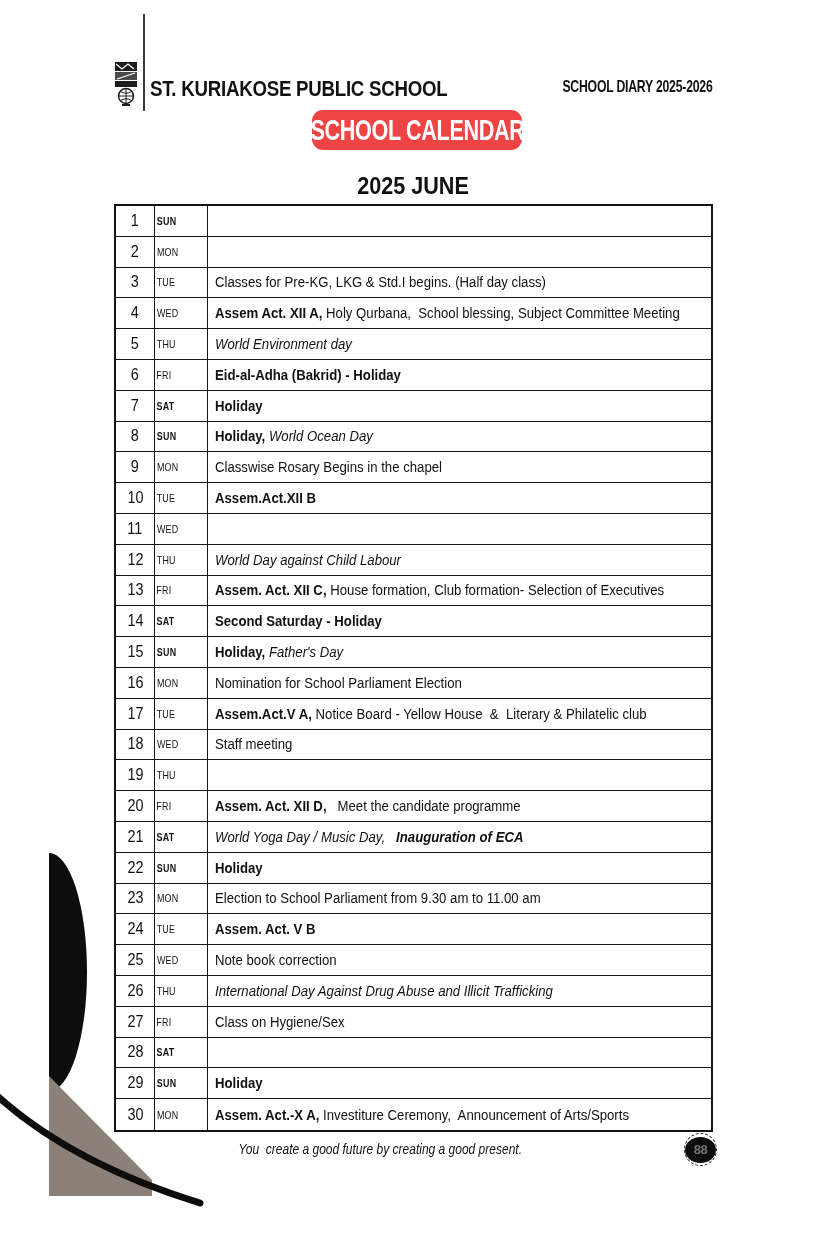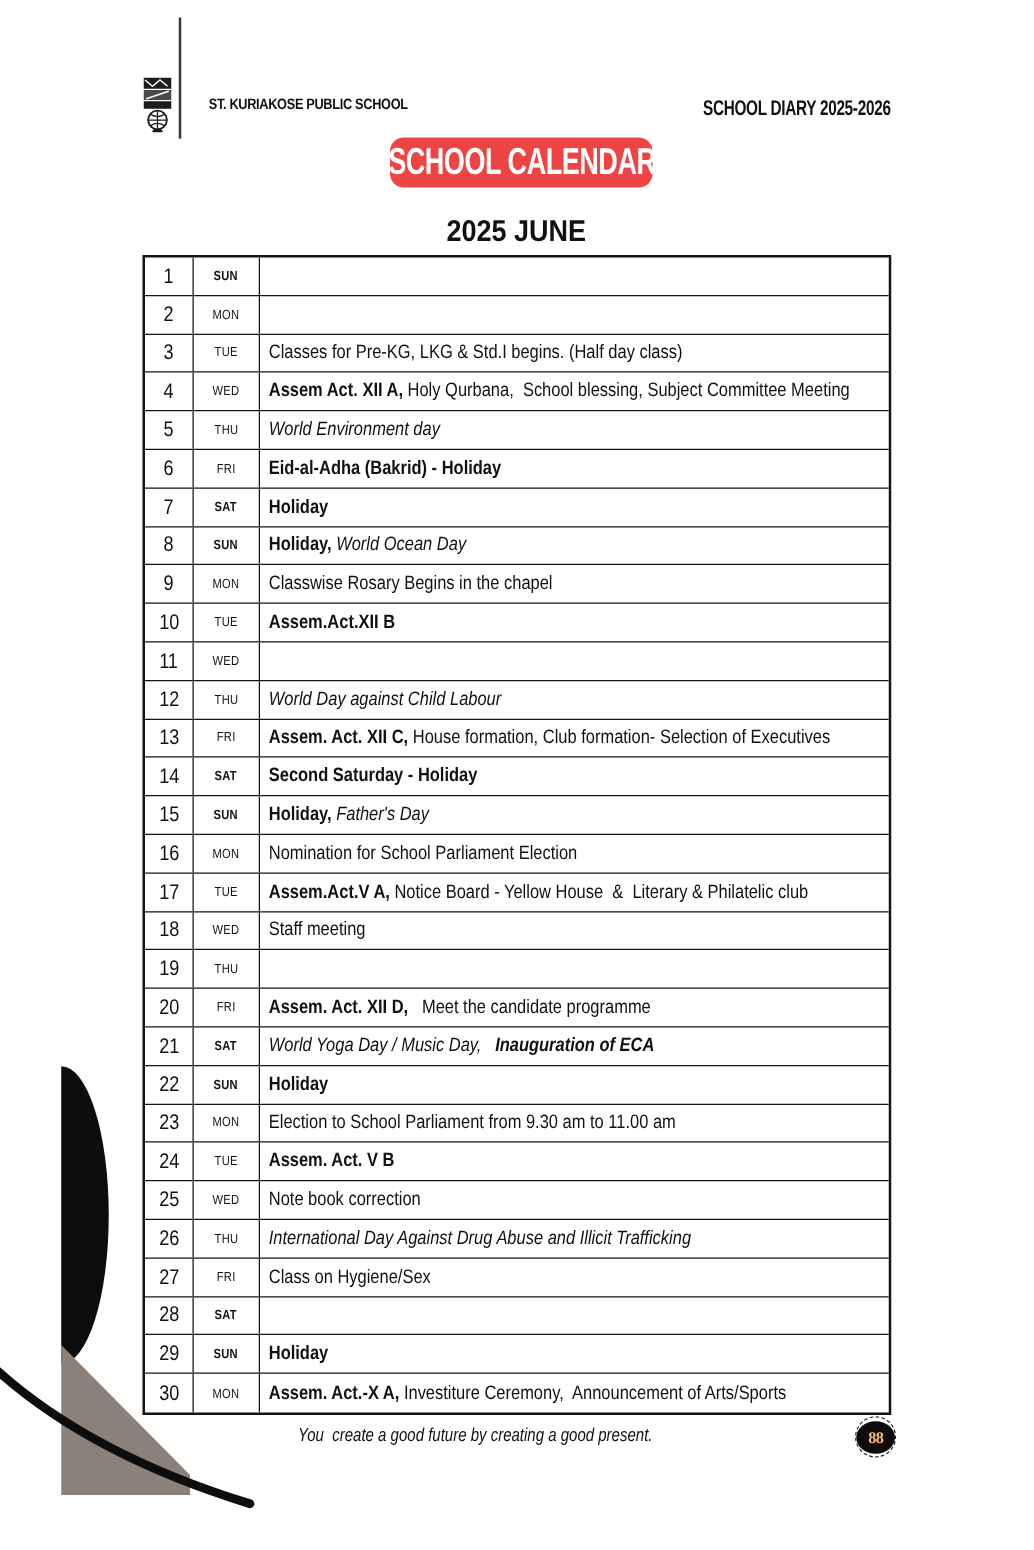--- a/index.html
+++ b/index.html
@@ -10,54 +10,54 @@
   .cond{display:inline-block;transform:scaleX(.85);transform-origin:0 50%;white-space:pre;}
   .cond-c{display:inline-block;transform:scaleX(.85);transform-origin:50% 50%;white-space:pre;}
   .cond-r{display:inline-block;transform:scaleX(.72);transform-origin:100% 50%;white-space:pre;}
 
   
   #bg-shapes{position:absolute;left:0;top:0;z-index:0;}
 
   
   .hdr-logo{position:absolute;left:114px;top:62px;width:24px;height:44px;z-index:1;}
   .hdr-divider{position:absolute;left:143px;top:14px;width:2px;height:97px;background:#3a3a3a;z-index:1;}
-  .school-name{position:absolute;left:150px;top:76px;font-size:12px;font-weight:700;letter-spacing:-.3px;z-index:1;margin-left:17px;}
+  .school-name{position:absolute;left:150px;top:76px;font-size:22px;font-weight:700;letter-spacing:-.3px;z-index:1;}
   .diary-title{position:absolute;right:114px;top:77px;font-size:17px;font-weight:700;letter-spacing:-.3px;z-index:1;text-align:right;}
 
   
   .banner{position:absolute;left:312px;top:110px;width:210px;height:40px;background:#ef4444;
     border-radius:11px;display:flex;align-items:center;justify-content:center;z-index:1;}
   .banner span{color:#fff;font-size:30px;font-weight:700;letter-spacing:-.5px;
     display:inline-block;transform:scaleX(.72);transform-origin:50% 50%;white-space:nowrap;}
 
   
   .month-title{position:absolute;left:0;top:172px;width:827px;text-align:center;z-index:1;}
   .month-title span{font-size:24px;font-weight:700;transform:scaleX(.9);transform-origin:50% 50%;display:inline-block;white-space:nowrap;}
 
   
   .cal-table{position:absolute;left:114px;top:204px;width:599px;border:2px solid #141414;background:#fff;z-index:1;box-sizing:border-box;}
   .cal-row{display:flex;height:30.8px;border-bottom:1.5px solid #141414;box-sizing:border-box;}
   .cal-row:last-child{border-bottom:none;}
   .cell{box-sizing:border-box;display:flex;align-items:center;overflow:hidden;}
   .cell-date{width:39px;justify-content:center;border-right:1.5px solid #141414;font-size:17px;}
-  .cell-day{width:53px;justify-content:center;border-right:1.5px solid #141414;font-size:10.5px;letter-spacing:.3px;}
+  .cell-day{width:53px;border-right:1.5px solid #141414;font-size:10.5px;letter-spacing:.3px;}
   .cell-day.wkend{font-weight:700;}
   .cell-event{flex:1;padding-left:7px;font-size:15.5px;}
   .s-b{font-weight:700;}
   .s-i{font-style:italic;}
   .s-bi{font-weight:700;font-style:italic;}
 
   
   .footer-quote{position:absolute;left:0;top:1140px;width:760px;text-align:center;z-index:1;}
   .footer-quote span{font-size:15px;font-style:italic;font-weight:500;display:inline-block;
     transform:scaleX(.8);transform-origin:50% 50%;white-space:pre;}
   .page-badge{position:absolute;left:684px;top:1133px;width:33px;height:33px;z-index:1;
     border:1.5px dashed #222;border-radius:50%;display:flex;align-items:center;justify-content:center;box-sizing:border-box;}
   .page-badge .inner{width:46px;height:26px;background:#0d0d0d;border-radius:50%;
-    display:flex;align-items:center;justify-content:center;color:#fdba74;font-size:13px;font-weight:700;letter-spacing:-.5px;font-family:Liberation Serif, serif;}
+    display:flex;align-items:center;justify-content:center;color:#737373;font-size:13px;font-weight:700;letter-spacing:-.5px;}
 </style>
 </head>
 <body>
 
 <svg id="bg-shapes" width="827" height="1240" viewBox="0 0 827 1240">
   <path d="M49,853 A38,119 0 0 1 49,1091 Z" fill="#0d0d0d"></path>
   <polygon points="49,1076 152,1180 152,1196 49,1196" fill="#8b8178"></polygon>
   <path d="M-6,1093 Q 70,1163 200,1203" fill="none" stroke="#0d0d0d" stroke-width="7" stroke-linecap="round"></path>
 </svg>
 

